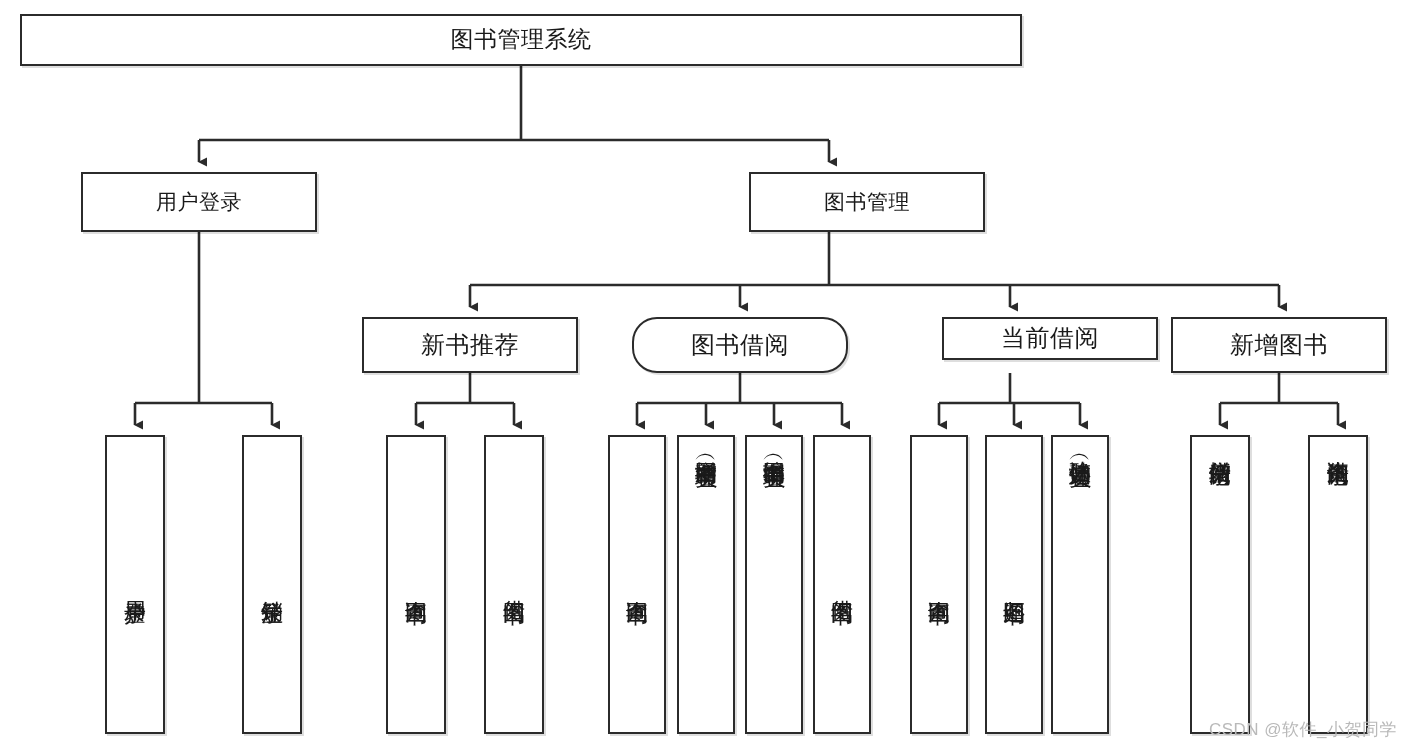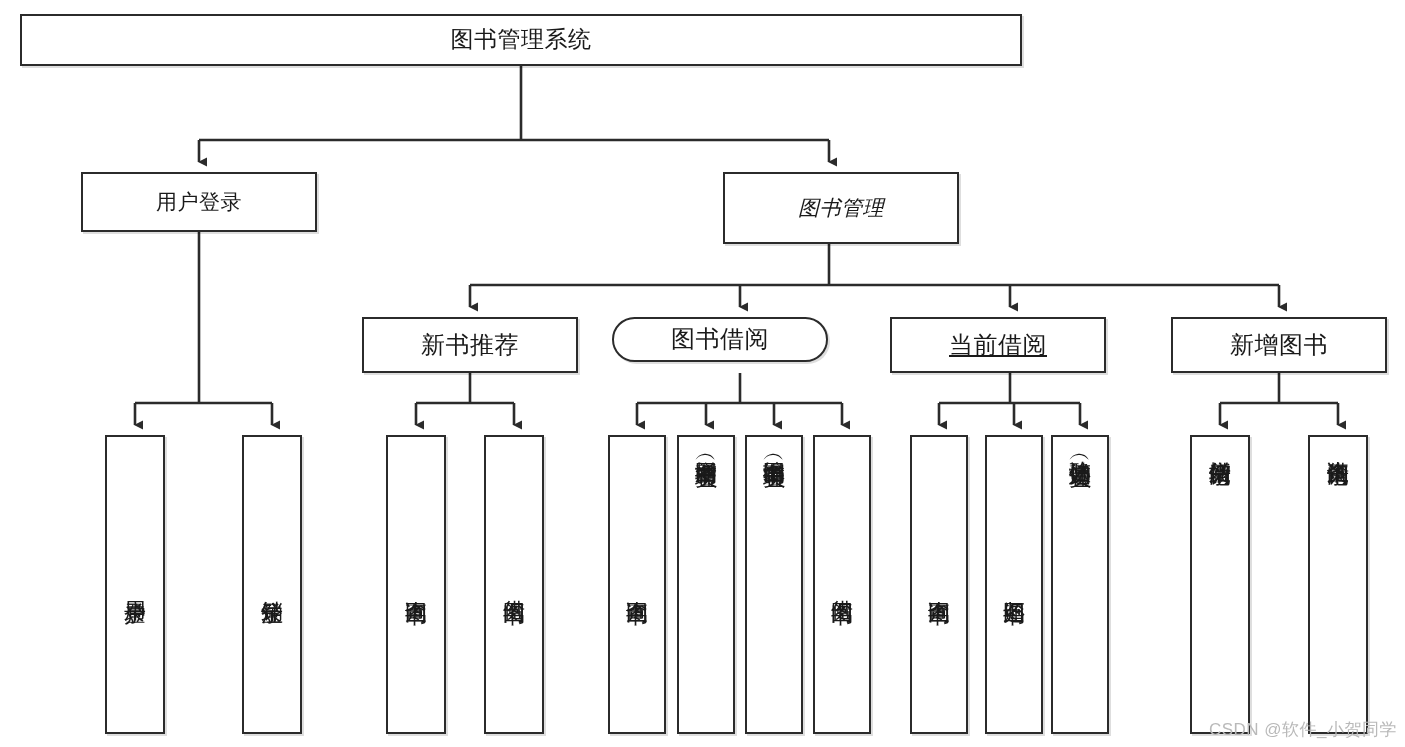--- a/index.html
+++ b/index.html
@@ -118,30 +118,30 @@
       </g>
   </svg>
 
   <div id="nodes-layer">
       <div class="node lvl0" style="left: 20px; top: 14px; width: 1002px; height: 52px;">
         <span class="node-label">图书管理系统</span>
       </div>
       <div class="node lvl1" style="left: 81px; top: 172px; width: 236px; height: 60px;">
         <span class="node-label">用户登录</span>
       </div>
-      <div class="node lvl1" style="left: 723px; top: 172px; width: 236px; height: 72px; font-style: italic;">
+      <div class="node lvl1" style="left: 749px; top: 172px; width: 236px; height: 60px;">
         <span class="node-label">图书管理</span>
       </div>
       <div class="node lvl2" style="left: 362px; top: 317px; width: 216px; height: 56px;">
         <span class="node-label">新书推荐</span>
       </div>
-      <div class="node lvl2" style="left: 612px; top: 317px; width: 216px; height: 45px; border-radius: 25px;">
+      <div class="node lvl2" style="left: 632px; top: 317px; width: 216px; height: 56px; border-radius: 25px;">
         <span class="node-label">图书借阅</span>
       </div>
-      <div class="node lvl2" style="left: 890px; top: 317px; width: 216px; height: 56px; text-decoration: underline;">
+      <div class="node lvl2" style="left: 942px; top: 317px; width: 216px; height: 43px;">
         <span class="node-label">当前借阅</span>
       </div>
       <div class="node lvl2" style="left: 1171px; top: 317px; width: 216px; height: 56px;">
         <span class="node-label">新增图书</span>
       </div>
       <div class="node leaf center-v" style="left: 105px; top: 435px; width: 60px; height: 299px;">
         <span class="node-label">用户登录</span>
       </div>
       <div class="node leaf center-v" style="left: 242px; top: 435px; width: 60px; height: 299px;">
         <span class="node-label">注销登录</span>

